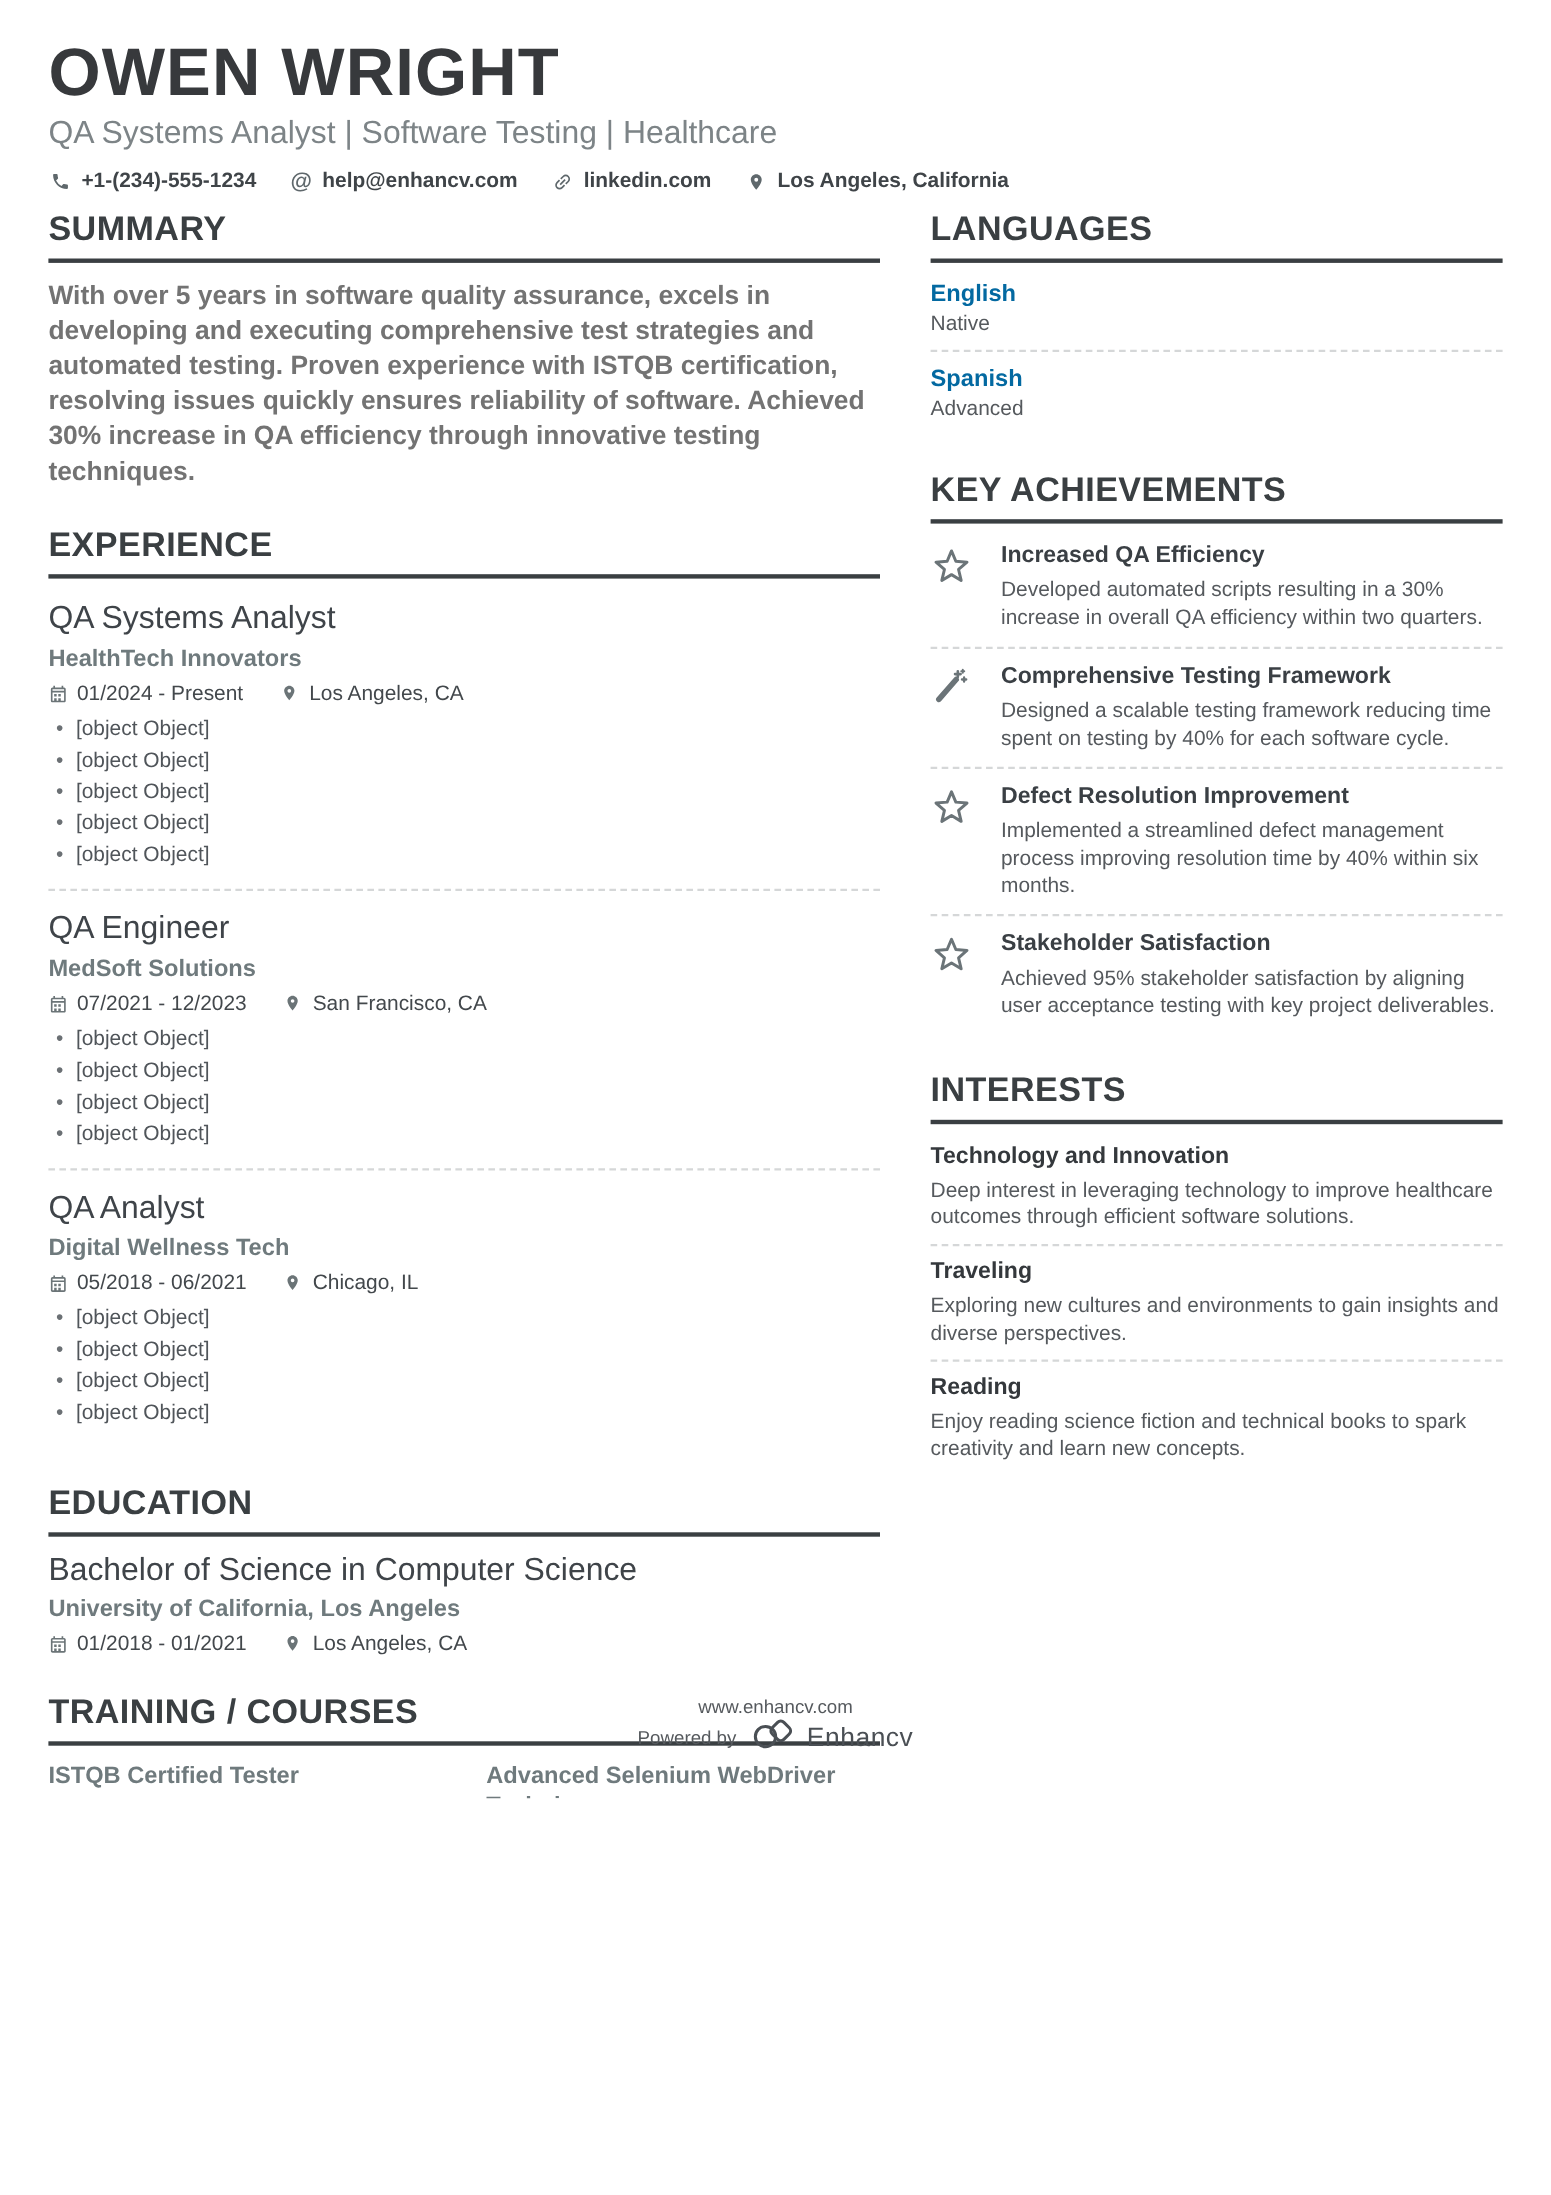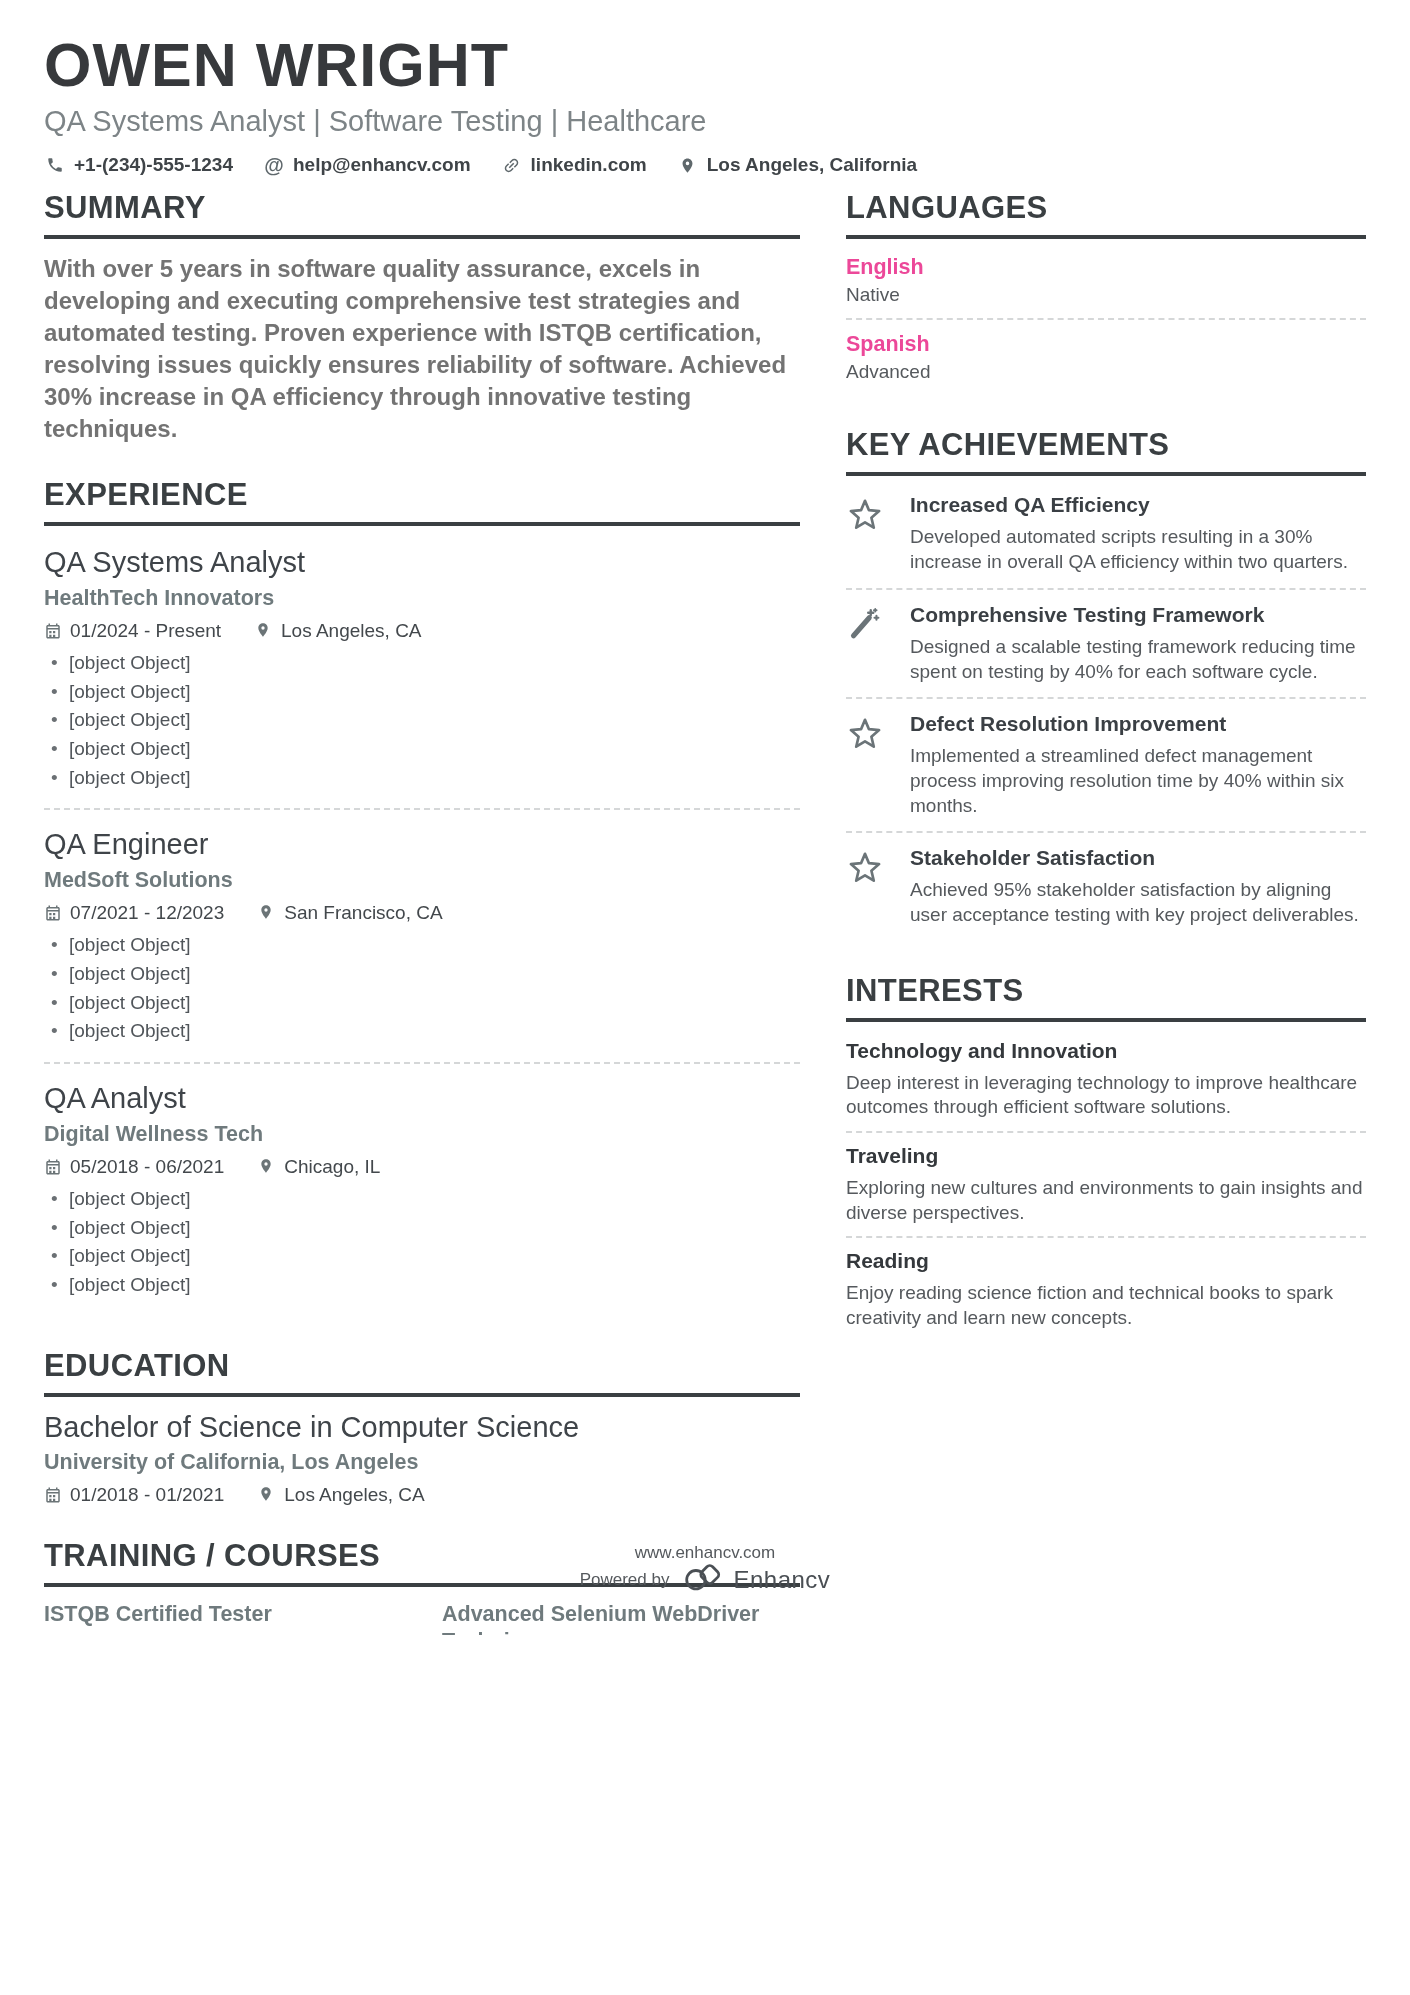--- a/index.html
+++ b/index.html
@@ -58,21 +58,21 @@
   
   .edu .job-title{margin-bottom:6px;}
   
   .courses{display:flex;gap:40px;}
   .course{width:360px;}
   .course-title{font-size:21.5px;font-weight:700;color:#6f7a7d;margin:0 0 10px 0;line-height:1.25;}
   .course-org{font-size:16px;color:#4b5054;margin:0;line-height:1.3;}
   
   .lang-item{display:flex;align-items:center;justify-content:space-between;padding:12px 0;}
   .lang-item + .lang-item{border-top:2px dashed #d5d7d8;}
-  .lang-name{font-size:21.5px;font-weight:700;color:#ec4899;margin:0 0 4px 0;}
+  .lang-name{font-size:21.5px;font-weight:700;color:#0369a1;margin:0 0 4px 0;}
   .lang-level{font-size:19px;color:#55595d;margin:0;}
   .dots{display:flex;gap:9px;}
   .dot{width:23px;height:23px;border-radius:50%;}
   
   .ach{display:flex;gap:18px;padding:13px 0;}
   .ach + .ach{border-top:2px dashed #d5d7d8;}
   .ach-icon{flex:none;width:46px;padding-top:2px;color:#6b7478;}
   .ach-icon svg{display:block;}
   .ach-title{font-size:21px;font-weight:700;color:#3a3f44;margin:0 0 8px 0;}
   .ach-text{font-size:19px;line-height:1.3;color:#55595d;margin:0;}

